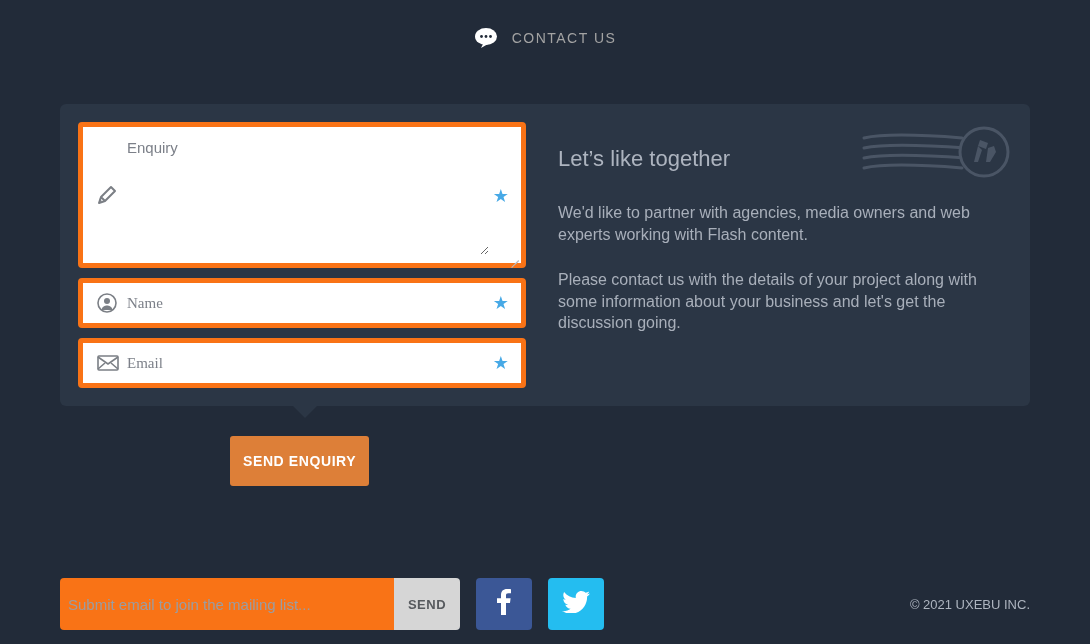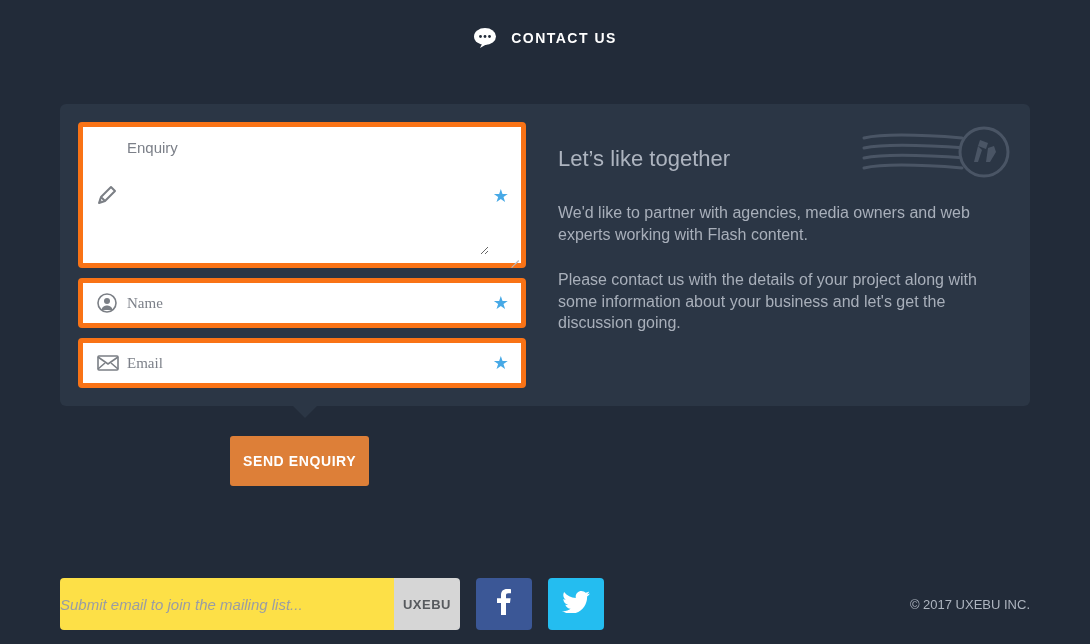--- a/index.html
+++ b/index.html
@@ -18,24 +18,24 @@
     display: flex;
     align-items: center;
     justify-content: center;
     gap: 14px;
     padding-top: 28px;
     padding-bottom: 56px;
   }
   .header-icon svg { display: block; }
   .header-title {
     font-size: 14px;
-    font-weight: 700;
+    font-weight: 400;
     letter-spacing: 1.5px;
     text-transform: uppercase;
-    color: #ffffff;
+    color: #a3a3a3;
   }
 
   
   .panel {
     margin: 0 60px;
     background: #2b3645;
     border-radius: 6px;
     padding: 18px 18px 18px 18px;
     display: flex;
     gap: 32px;
@@ -180,26 +180,25 @@
   }
   .mailing {
     display: flex;
     width: 400px;
     height: 52px;
     border-radius: 4px;
     overflow: hidden;
   }
   .mailing input {
     flex: 1;
-    background: #fde047;
+    background: #f97316;
     border: none;
     outline: none;
-    padding: 0 0;
+    padding: 0 8px;
     font-size: 15px;
-    font-style: italic;
     color: #444;
   }
   .mailing input::placeholder { color: #9a9da3; }
   .mailing button {
     width: 66px;
     background: #d6d6d6;
     color: #575a5e;
     border: none;
     font-size: 13px;
     font-weight: 600;
@@ -304,33 +303,33 @@
 
 </div>
 
 <div class="send-wrap">
   <button class="send-btn">SEND ENQUIRY</button>
 </div>
 
 <div class="footer">
   <div class="mailing">
     <input type="text" placeholder="Submit email to join the mailing list..." style="">
-    <button>UXEBU</button>
+    <button>SEND</button>
   </div>
 
   <div class="social fb">
     <span>
       <svg width="14" height="26" viewBox="0 0 14 26">
           <path d="M9 26 L9 14 L13 14 L13.6 9.2 L9 9.2 L9 6.4 C9 5 9.4 4.2 11.4 4.2 L14 4.2 L14 0.2 C13.2 0.1 11.6 0 10 0 C6.2 0 4 2.2 4 6 L4 9.2 L0 9.2 L0 14 L4 14 L4 26 Z" fill="#fff"></path>
         </svg>
     </span>
   </div>
 
   <div class="social tw">
     <span>
       <svg width="28" height="22" viewBox="0 0 28 22">
           <path d="M28 2.6 C27 3.1 25.9 3.4 24.7 3.6 C25.9 2.9 26.8 1.7 27.2 0.4 C26.1 1.1 24.9 1.5 23.6 1.8 C22.5 0.7 21 0 19.4 0 C16.2 0 13.7 2.6 13.7 5.7 C13.7 6.2 13.7 6.6 13.8 7 C9.1 6.8 4.9 4.5 2.1 1 C1.6 1.9 1.3 2.9 1.3 3.9 C1.3 5.9 2.3 7.7 3.9 8.7 C2.9 8.7 2 8.4 1.3 8 L1.3 8.1 C1.3 10.9 3.3 13.2 5.9 13.7 C5.4 13.8 4.9 13.9 4.4 13.9 C4 13.9 3.7 13.9 3.3 13.8 C4 16.1 6.1 17.7 8.6 17.8 C6.6 19.3 4.2 20.2 1.5 20.2 C1 20.2 0.6 20.2 0.1 20.1 C2.6 21.7 5.6 22.7 8.8 22.7 C19.3 22.7 25.1 13.9 25.1 6.3 L25.1 5.6 C26.2 4.8 27.2 3.8 28 2.6 Z" fill="#fff"></path>
         </svg>
     </span>
   </div>
 
-  <div class="copyright">© 2017 UXEBU INC.</div>
+  <div class="copyright">© 2021 UXEBU INC.</div>
 </div>
 
 </body></html>

